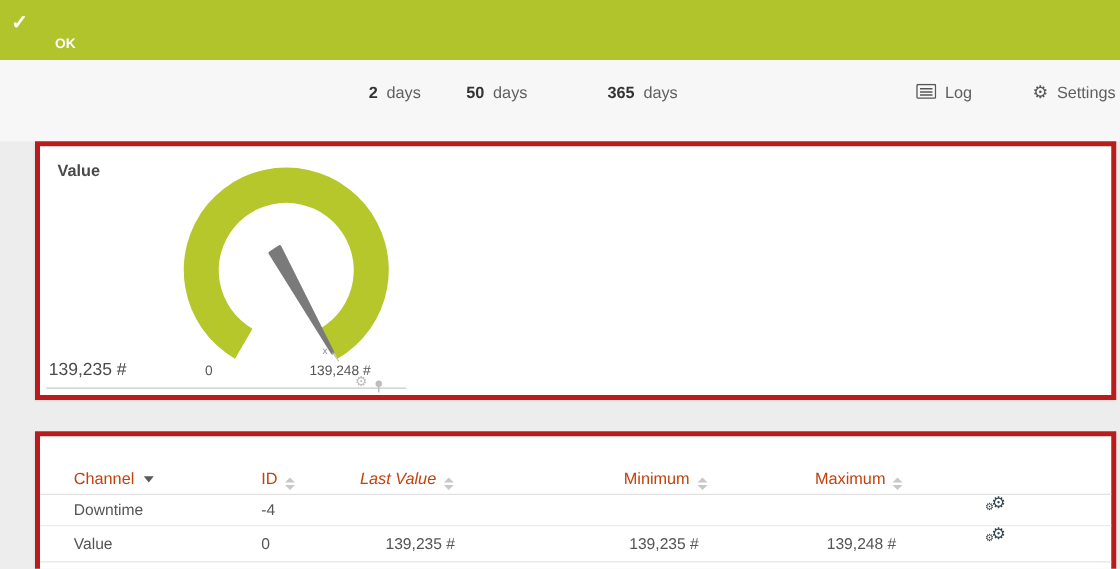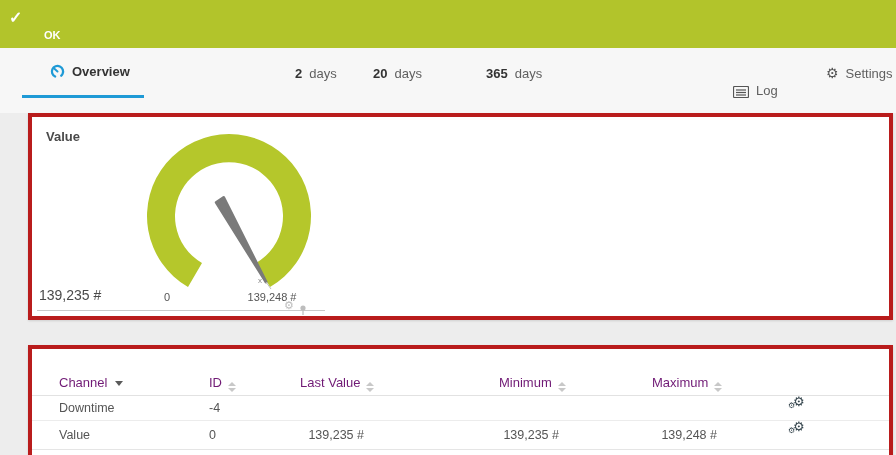--- a/index.html
+++ b/index.html
@@ -34,21 +34,21 @@
     font-size:13px; color:#5f5f5f; cursor:pointer; white-space:nowrap;
   }
   .tab .num { font-weight:bold; color:#333; }
   .tab.active { color:#333; font-weight:bold; border-bottom:3px solid #1f9ad6; }
   .tab-overview { left:22px; padding:0 14px 0 28px; }
   .tab-livedata { left:168px; }
   .tab-2days   { left:295px; }
   .tab-30days  { left:373px; }
   .tab-365days { left:486px;text-align:right; }
   .tab-historic{ left:586px; }
-  .tab-log     { left:733px;align-items:flex-end; }
+  .tab-log     { left:733px; }
   .tab-settings{ left:826px; }
   .tabicon { display:inline-flex; align-items:center; }
   .gearglyph { font-size:14px; color:#555; }
 
   
   .panel {
     position:absolute; left:28px; width:865px;
     background:#fff; border:4px solid #b91c1c;
     box-shadow:0 1px 2px rgba(0,0,0,0.12);
   }
@@ -61,23 +61,23 @@
   .gauge-svg { position:absolute; left:0; top:8px; }
   .gauge-current { position:absolute; left:7px; top:170px; font-size:14px; color:#4a4a4a; }
   .gauge-min { position:absolute; left:115px; top:174px; width:40px; text-align:center; font-size:11px; color:#555; }
   .gauge-max { position:absolute; left:198px; top:174px; width:84px; text-align:center; font-size:11px; color:#555; }
   .gauge-marker { position:absolute; left:226px; top:159px; font-size:8px; color:#8a8a8a; }
   .gauge-underline { position:absolute; left:5px; top:193px; width:288px; height:1px; background:#c9c9c9; }
   .gauge-gear { position:absolute; left:252px; top:182px; font-size:11px; color:#bdbdbd; cursor:pointer; }
   .gauge-pin  { position:absolute; left:267px; top:185px; cursor:pointer; }
 
   
-  .thead { position:relative; height:47px; border-bottom:1px solid #e2e2e2; font-size:13px; color:#701a75; }
+  .thead { position:relative; height:47px; border-bottom:1px solid #e2e2e2; font-size:13px; color:#c2410c; }
   .thead span.hcell { position:absolute; top:26px; cursor:pointer; }
-  .h-channel { left:27px; } .h-id { left:177px; } .h-last { left:268px; }
+  .h-channel { left:27px; } .h-id { left:177px; } .h-last { left:256px;font-style:italic; }
   .h-min { left:467px; } .h-max { left:620px; }
 
   .sort { display:inline-flex; flex-direction:column; gap:2px; margin-left:6px; vertical-align:1px; }
   .sort i { width:0; height:0; border-left:4px solid transparent; border-right:4px solid transparent; }
   .sort .up { border-bottom:4px solid #c8c8c8; }
   .sort .down { border-top:4px solid #c8c8c8; }
   .sort-active { display:inline-block; margin-left:8px; width:0; height:0;
     border-left:4px solid transparent; border-right:4px solid transparent;
     border-top:5px solid #5a5a5a; vertical-align:1px; }
 
@@ -99,38 +99,29 @@
 </head>
 <body>
 
 <div class="statusbar">
   <span class="check">✓</span>
   <div class="status-ok">OK</div>
 </div>
 
 <div class="tabstrip">
 
-  <div class="tab tab-overview active">
-    <span class="tabicon">
-      <svg width="15" height="15" viewBox="0 0 15 15">
-        <circle cx="7.5" cy="7.5" r="5.6" fill="none" stroke="#1f9ad6" stroke-width="2.3" stroke-dasharray="28 8" transform="rotate(115 7.5 7.5)" stroke-linecap="round"></circle>
-        <line x1="7.5" y1="7.5" x2="3.6" y2="4.1" stroke="#1f9ad6" stroke-width="2" stroke-linecap="round"></line>
-      </svg>
-    </span>
-    <span>Overview</span>
-  </div>
 
 
   <div class="tab tab-2days">
     <span class="num">2</span>
     <span>days</span>
   </div>
 
   <div class="tab tab-30days">
-    <span class="num">20</span>
+    <span class="num">50</span>
     <span>days</span>
   </div>
 
   <div class="tab tab-365days">
     <span class="num">365</span>
     <span>days</span>
   </div>
 
 
   <div class="tab tab-log">

